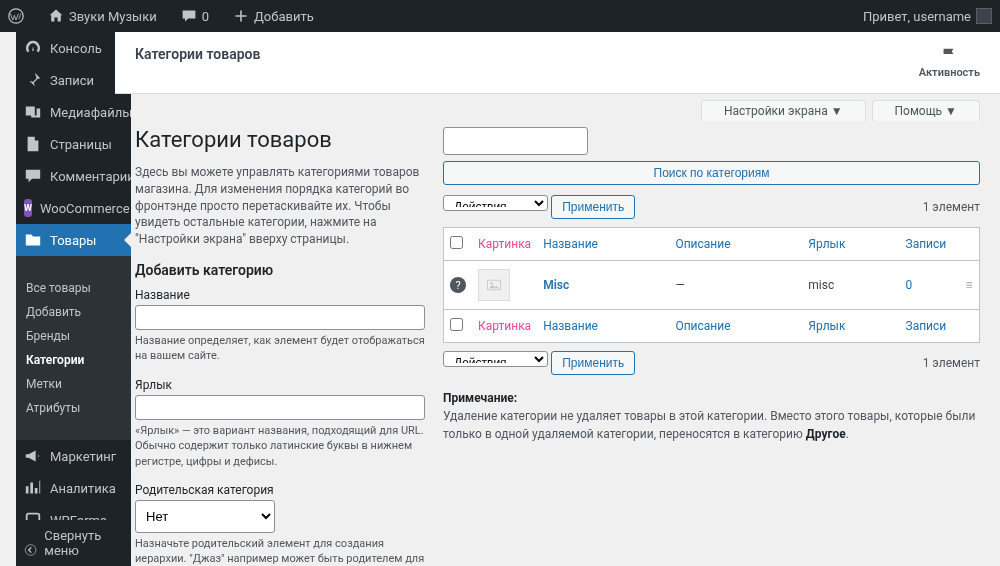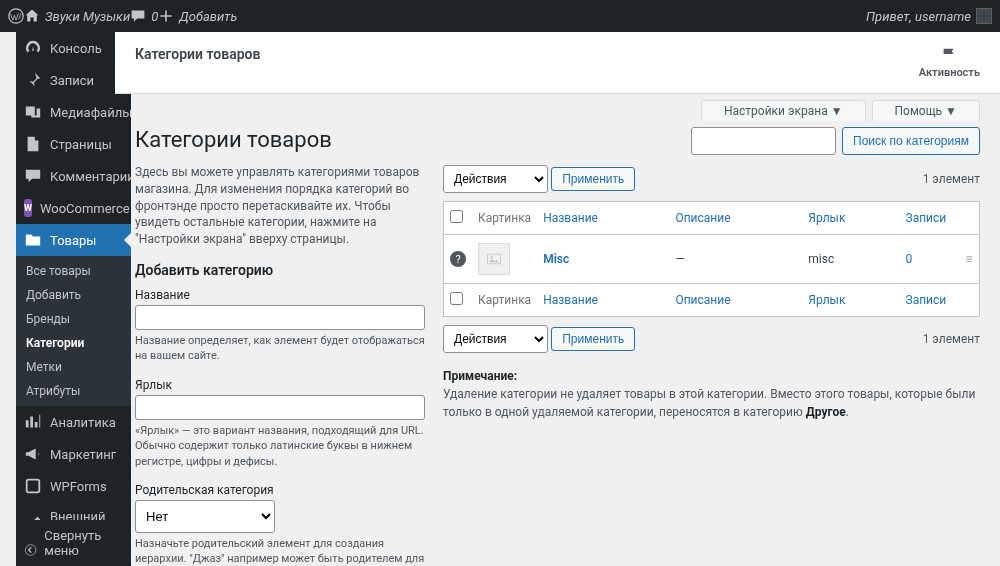--- a/index.html
+++ b/index.html
@@ -1,31 +1,31 @@
 <!DOCTYPE html>
 <html><head>
 <meta charset="utf-8">
 <style>
 * { box-sizing: border-box; margin: 0; padding: 0; }
 body { font-family: -apple-system, BlinkMacSystemFont, "Segoe UI", Roboto, sans-serif; font-size: 13px; color: #3c434a; background: #f0f0f1; width: 1000px; height: 566px; overflow: hidden; }
 
 
 .adminbar { height: 32px; background: #1d2327; color: #c3c4c7; display: flex; align-items: center; padding: 0 8px; font-size: 13px; justify-content: space-between; }
-.adminbar-left, .adminbar-right { display: flex; align-items: center; gap: 0; font-style: italic; }
+.adminbar-left, .adminbar-right { display: flex; align-items: center; gap: 24px; }
 .adminbar a, .adminbar span { color: #c3c4c7; text-decoration: none; display: flex; align-items: center; gap: 5px; cursor: pointer; }
 .adminbar svg { width: 16px; height: 16px; fill: #c3c4c7; }
 .avatar { width: 16px; height: 16px; background: #3c434a; border: 1px solid #5a6168; }
 
 
 .sidebar { position: absolute; top: 32px; left: 16px; width: 115px; bottom: 0; background: #1d2327; color: #c3c4c7; font-size: 13px; overflow: hidden; }
 .menu-item { display: flex; align-items: center; gap: 8px; padding: 7px 8px; cursor: pointer; color: #c3c4c7; }
 .menu-item.current { background: #2271b1; color: #fff; position: relative; }
 .menu-item.current::after { content: ''; position: absolute; right: -1px; top: 50%; transform: translateY(-50%); border: 8px solid transparent; border-right-color: #f0f0f1; }
 .menu-item svg { width: 18px; height: 18px; fill: currentColor; flex-shrink: 0; }
-.submenu { background: #2c3338; padding: 3px 0; }
+.submenu { background: #2c3338; padding: 20px 0; }
 .submenu-item { padding: 5px 10px; cursor: pointer; color: #c3c4c7; font-size: 12px; }
 .submenu-item.current { color: #fff; font-weight: 600; }
 .collapse { position: absolute; bottom: 0; left: 0; right: 0; padding: 8px; display: flex; align-items: flex-end; gap: 7px; cursor: pointer; background: #1d2327; }
 
 
 .main { position: absolute; top: 32px; left: 115px; right: 0; bottom: 0; overflow: auto; }
 .header-bar { background: #fff; border-bottom: 1px solid #dcdcde; padding: 14px 20px; font-size: 14px; font-weight: 600; color: #3c434a; display: flex; justify-content: space-between; align-items: flex-start; }
 .activity { text-align: center; font-size: 11px; color: #50575e; }
 .activity svg { width: 18px; height: 18px; fill: #50575e; display: block; margin: 0 auto 2px; }
 .tabs-row { display: flex; justify-content: flex-end; gap: 6px; padding: 6px 20px 0; }
@@ -39,30 +39,30 @@
 .intro { font-size: 12px; color: #50575e; line-height: 1.4; margin-bottom: 14px; }
 h2 { font-size: 14px; font-weight: 600; margin-bottom: 10px; color: #1d2327; }
 .form-field { margin-bottom: 14px; }
 .form-field label { display: block; font-size: 12px; margin-bottom: 3px; color: #1d2327; }
 .form-field input[type=text], .form-field textarea, .form-field select { width: 100%; border: 1px solid #8c8f94; border-radius: 3px; padding: 4px 6px; font-size: 13px; background: #fff; }
 .form-field select { width: 140px; height: 33px; }
 .desc { font-size: 11px; color: #50575e; margin-top: 3px; line-height: 1.4; }
 
 .toolbar { display: flex; justify-content: space-between; align-items: center; margin-bottom: 8px; gap: 8px; }
 .toolbar-right { margin-left: auto; font-size: 12px; color: #50575e; }
-.bulk select { border: 1px solid #8c8f94; border-radius: 3px; padding: 3px 24px 3px 6px; font-size: 12px; height: 28px; background: #fff; }
+.bulk select { border: 1px solid #8c8f94; border-radius: 3px; padding: 3px 24px 3px 6px; font-size: 12px; height: 16px; background: #fff; }
 .button { display: inline-block; border: 1px solid #2271b1; color: #2271b1; background: #f6f7f7; border-radius: 3px; padding: 4px 10px; font-size: 12px; cursor: pointer; }
-.search-row { display: flex; justify-content: flex-end; gap: 6px; margin-bottom: 10px; }
+.search-row { display: flex; justify-content: flex-end; gap: 6px; margin-bottom: 10px; flex-direction: column; }
 .search-row input { border: 1px solid #8c8f94; border-radius: 3px; padding: 3px 6px; width: 145px; height: 28px; }
 
 table.list { width: 100%; border: 1px solid #c3c4c7; border-collapse: collapse; background: #fff; font-size: 12px; }
 table.list th, table.list td { text-align: left; padding: 8px 6px; vertical-align: middle; }
 table.list thead th, table.list tfoot th { font-weight: 400; color: #2271b1; border-bottom: 1px solid #c3c4c7; }
 table.list tfoot th { border-top: 1px solid #c3c4c7; border-bottom: none; }
-table.list th.muted { color: #737373; }
+table.list th.muted { color: #ec4899; }
 table.list .cb { width: 26px; }
 table.list .thumb-cell { width: 44px; }
 table.list a { color: #2271b1; text-decoration: none; }
 .thumb { width: 32px; height: 32px; background: #f0f0f1; border: 1px solid #dcdcde; display: flex; align-items: center; justify-content: center; }
 .thumb svg { width: 16px; height: 16px; fill: #c3c4c7; }
 .qmark { width: 16px; height: 16px; border-radius: 50%; background: #50575e; color: #fff; display: inline-flex; align-items: center; justify-content: center; font-size: 11px; }
 .handle { color: #a7aaad; }
 .count-col { text-align: right; width: 60px; }
 
 .note { margin-top: 14px; font-size: 12px; color: #50575e; line-height: 1.5; }
@@ -150,29 +150,29 @@
   <div class="submenu">
     <div class="submenu-item">Все товары</div>
     <div class="submenu-item">Добавить</div>
     <div class="submenu-item">Бренды</div>
     <div class="submenu-item current">Категории</div>
     <div class="submenu-item">Метки</div>
     <div class="submenu-item">Атрибуты</div>
   </div>
   <div class="menu-item">
       <svg viewBox="0 0 20 20">
+        <path d="M2 8v4h3l8 4V4L5 8zm14 0a3 3 0 010 4z"></path>
+      </svg>
+      <span>Маркетинг</span>
+    </div>
+  <div class="menu-item">
+      <svg viewBox="0 0 20 20">
         <path d="M2 16h3V8H2zm5 0h3V4H7zm5 0h3v-6h-3zm5 0h1V2h-1z"></path>
       </svg>
       <span>Аналитика</span>
-    </div>
-  <div class="menu-item">
-      <svg viewBox="0 0 20 20">
-        <path d="M2 8v4h3l8 4V4L5 8zm14 0a3 3 0 010 4z"></path>
-      </svg>
-      <span>Маркетинг</span>
     </div>
   <div class="menu-item">
       <svg viewBox="0 0 20 20">
         <rect x="3" y="3" width="14" height="14" rx="2" fill="none" stroke="currentColor" stroke-width="2"></rect>
         <path d="M6 8h8M6 12h8"></path>
       </svg>
       <span>WPForms</span>
     </div>
   <div class="menu-item">
       <svg viewBox="0 0 20 20">

